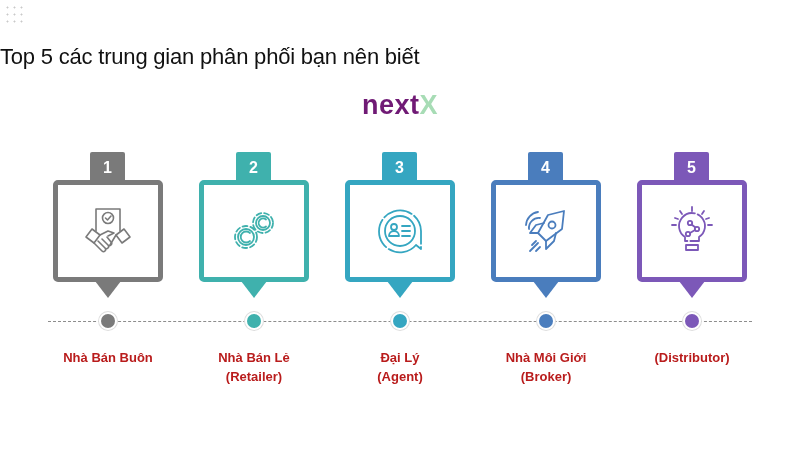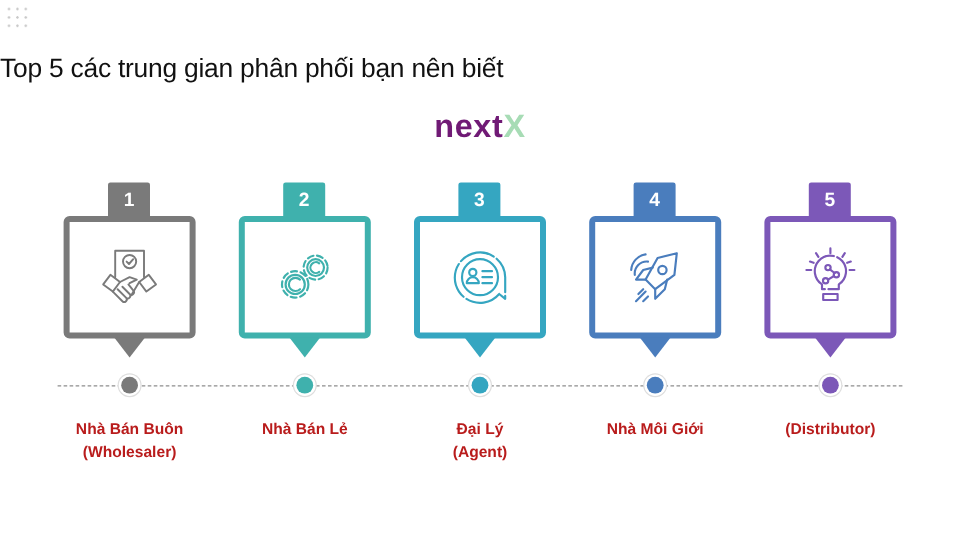--- a/index.html
+++ b/index.html
@@ -112,27 +112,28 @@
       <path d="M27.5 21.5 L31.5 24.5 M31 27 L26 30"></path>
       <path d="M28 4 V8 M16 8 L18 11 M40 8 L38 11 M8 22 H12 M44 22 H48 M11 15 L14 16 M45 15 L42 16"></path>
     </svg>
   </div>
   <div class="ptr" style="border-top-color:#7c58b8;"></div>
   <div class="dot" style="background:#7c58b8;"></div>
 </div>
 
 <div class="label" style="left:28px;">
   <div>Nhà Bán Buôn</div>
-  <div>(Wholesaler)</div>
 </div>
 <div class="label" style="left:174px;">
   <div>Nhà Bán Lẻ</div>
+  <div>(Retailer)</div>
 </div>
 <div class="label" style="left:320px;">
   <div>Đại Lý</div>
   <div>(Agent)</div>
 </div>
 <div class="label" style="left:466px;">
   <div>Nhà Môi Giới</div>
+  <div>(Broker)</div>
 </div>
 <div class="label" style="left:612px;">
   <div>(Distributor)</div>
 </div>
 
 </body></html>

